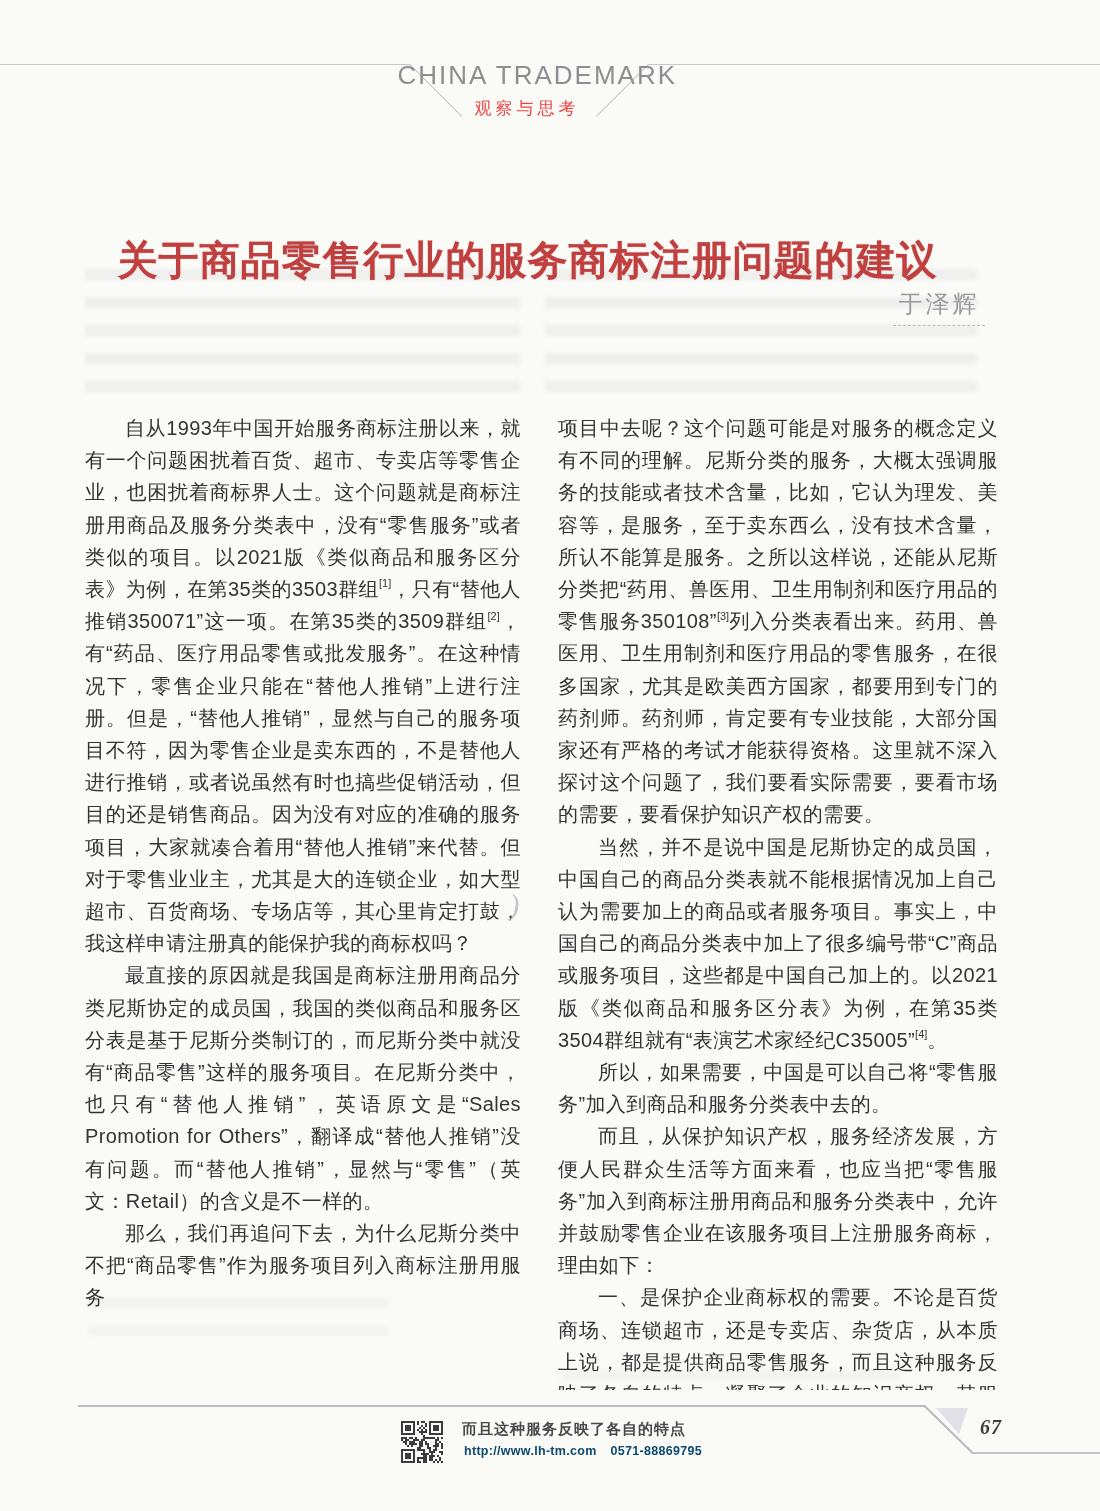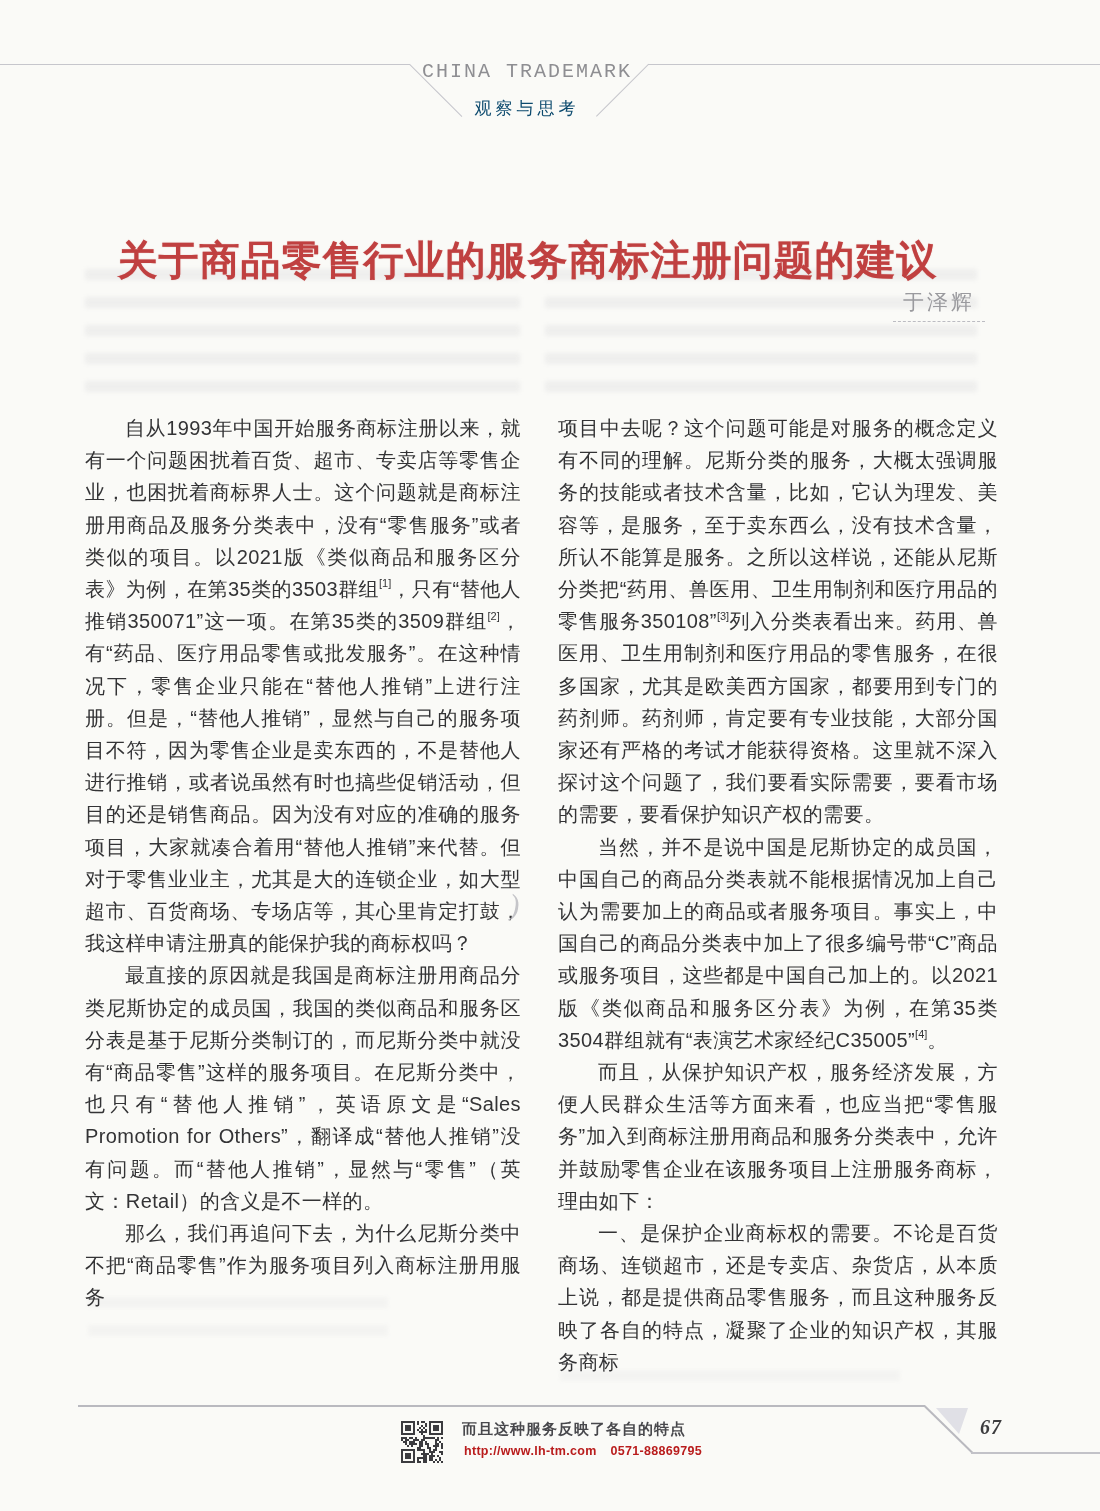--- a/index.html
+++ b/index.html
@@ -6,38 +6,38 @@
   body{
     width:1100px;height:1511px;position:relative;overflow:hidden;
     background:#fafaf7;
     font-family:"Liberation Sans",sans-serif;
     -webkit-font-smoothing:antialiased;
   }
   
   .hairline{position:absolute;height:1px;background:#c6c6cc;}
   .diag{position:absolute;height:1px;background:#c6c6cc;transform-origin:0 0;}
   .magazine{
-    position:absolute;top:60px;left:377px;width:300px;text-align:center;
-    font-size:20px;letter-spacing:2px;color:#8e8e92;font-weight:400;font-family:Liberation Mono, monospace;
+    position:absolute;top:60px;left:377px;width:300px;text-align:right;
+    font-size:26px;letter-spacing:2px;color:#8e8e92;font-weight:400;
   }
   .section{
     position:absolute;top:97px;left:377px;width:300px;text-align:center;
-    font-size:17px;letter-spacing:4px;color:#0c4a6e;
+    font-size:17px;letter-spacing:4px;color:#ef4444;
   }
   
   .title{
     position:absolute;top:206px;left:60px;width:935px;text-align:center;
     font-family:"Liberation Serif",serif;font-weight:bold;
     font-size:40px;color:#c04040;letter-spacing:1px;
     text-shadow:0 0 1px rgba(192,64,64,.55);
     white-space:nowrap;
   }
   .author{
     position:absolute;top:288px;left:893px;width:92px;text-align:center;
-    font-size:21px;letter-spacing:3px;color:#9a9a9e;
+    font-size:24px;letter-spacing:3px;color:#9a9a9e;
     padding-bottom:5px;border-bottom:1px dashed #bcbcc2;
   }
   
   .ghost{
     position:absolute;pointer-events:none;
     background:repeating-linear-gradient(to bottom,rgba(148,148,158,.20) 4px 15px,transparent 15px 32px);
     filter:blur(2px);opacity:.55;
   }
   .ghost.faint{opacity:.32;}
   
@@ -74,21 +74,21 @@
     font-family:"Liberation Serif",serif;font-style:italic;font-weight:bold;
     font-size:20px;color:#3c3c3e;letter-spacing:1px;
   }
   .qr{position:absolute;top:1421px;left:401px;width:42px;height:42px;}
   .footer-company{
     position:absolute;top:1420px;left:462px;
     font-size:15px;font-weight:bold;color:#48484c;letter-spacing:1px;
   }
   .footer-contact{
     position:absolute;top:1444px;left:464px;
-    font-size:12.5px;font-weight:bold;color:#b91c1c;letter-spacing:.3px;
+    font-size:12.5px;font-weight:bold;color:#0c4a6e;letter-spacing:.3px;
   }
   .footer-contact span{margin-right:14px;}
 </style>
 </head>
 <body>
 
 <div class="hairline" style="top:64px;left:0;width:410px;"></div>
 <div class="hairline" style="top:64px;left:648px;width:452px;"></div>
 <div class="diag" style="top:64px;left:410px;width:74px;transform:rotate(45deg);"></div>
 <div class="diag" style="top:116px;left:596px;width:74px;transform:rotate(-45deg);"></div>
@@ -105,20 +105,21 @@
 <div class="author">于泽辉</div>
 
 <div class="column col-left">
     <p>自从1993年中国开始服务商标注册以来，就有一个问题困扰着百货、超市、专卖店等零售企业，也困扰着商标界人士。这个问题就是商标注册用商品及服务分类表中，没有“零售服务”或者类似的项目。以2021版《类似商品和服务区分表》为例，在第35类的3503群组<sup>[1]</sup>，只有“替他人推销350071”这一项。在第35类的3509群组<sup>[2]</sup>，有“药品、医疗用品零售或批发服务”。在这种情况下，零售企业只能在“替他人推销”上进行注册。但是，“替他人推销”，显然与自己的服务项目不符，因为零售企业是卖东西的，不是替他人进行推销，或者说虽然有时也搞些促销活动，但目的还是销售商品。因为没有对应的准确的服务项目，大家就凑合着用“替他人推销”来代替。但对于零售业业主，尤其是大的连锁企业，如大型超市、百货商场、专场店等，其心里肯定打鼓，我这样申请注册真的能保护我的商标权吗？</p>
     <p>最直接的原因就是我国是商标注册用商品分类尼斯协定的成员国，我国的类似商品和服务区分表是基于尼斯分类制订的，而尼斯分类中就没有“商品零售”这样的服务项目。在尼斯分类中，也只有“替他人推销”，英语原文是“Sales Promotion for Others”，翻译成“替他人推销”没有问题。而“替他人推销”，显然与“零售”（英文：Retail）的含义是不一样的。</p>
     <p>那么，我们再追问下去，为什么尼斯分类中不把“商品零售”作为服务项目列入商标注册用服务</p>
   </div>
 <div class="column col-right">
     <p class="noindent">项目中去呢？这个问题可能是对服务的概念定义有不同的理解。尼斯分类的服务，大概太强调服务的技能或者技术含量，比如，它认为理发、美容等，是服务，至于卖东西么，没有技术含量，所认不能算是服务。之所以这样说，还能从尼斯分类把“药用、兽医用、卫生用制剂和医疗用品的零售服务350108”<sup>[3]</sup>列入分类表看出来。药用、兽医用、卫生用制剂和医疗用品的零售服务，在很多国家，尤其是欧美西方国家，都要用到专门的药剂师。药剂师，肯定要有专业技能，大部分国家还有严格的考试才能获得资格。这里就不深入探讨这个问题了，我们要看实际需要，要看市场的需要，要看保护知识产权的需要。</p>
     <p>当然，并不是说中国是尼斯协定的成员国，中国自己的商品分类表就不能根据情况加上自己认为需要加上的商品或者服务项目。事实上，中国自己的商品分类表中加上了很多编号带“C”商品或服务项目，这些都是中国自己加上的。以2021版《类似商品和服务区分表》为例，在第35类3504群组就有“表演艺术家经纪C35005”<sup>[4]</sup>。</p>
+    <p>所以，如果需要，中国是可以自己将“零售服务”加入到商品和服务分类表中去的。</p>
     <p>而且，从保护知识产权，服务经济发展，方便人民群众生活等方面来看，也应当把“零售服务”加入到商标注册用商品和服务分类表中，允许并鼓励零售企业在该服务项目上注册服务商标，理由如下：</p>
     <p>一、是保护企业商标权的需要。不论是百货商场、连锁超市，还是专卖店、杂货店，从本质上说，都是提供商品零售服务，而且这种服务反映了各自的特点，凝聚了企业的知识产权，其服务商标</p>
   </div>
 
 <div class="curl">)</div>
 
 <div class="footer-rule"></div>
 <div class="corner-tri"></div>
 <div class="footer-diag"></div>
 <div class="footer-rule-right"></div>

